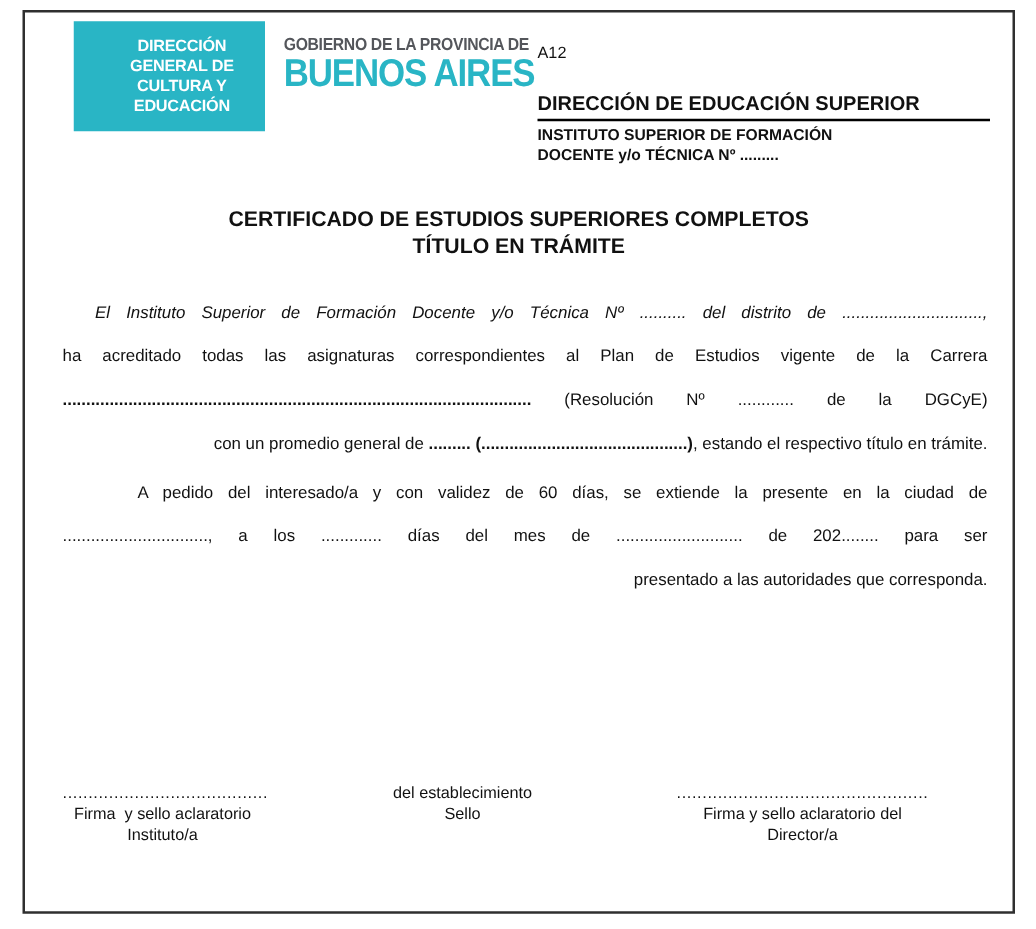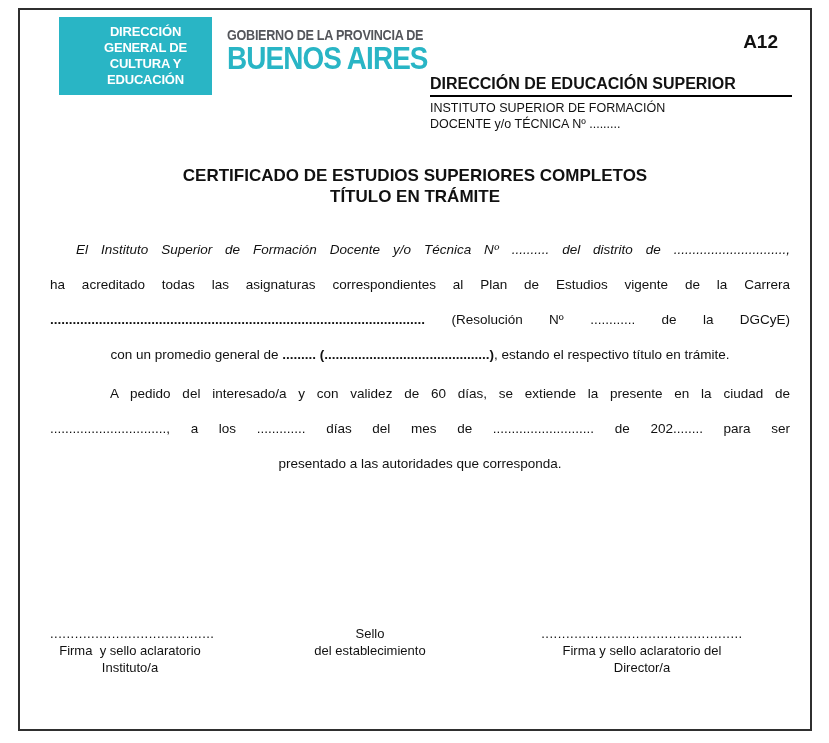--- a/index.html
+++ b/index.html
@@ -20,51 +20,51 @@
   .sheet {
     position: absolute; left: 18px; top: 8px;
     width: 794px; height: 723px;
     border: 2px solid #2f2f2f;
     background: #fff;
   }
 
   
   .brand { position: absolute; left: 39px; top: 7px; display: flex; }
   .teal-box {
-    width: 153px; height: 78px;
+    width: 153px; height: 88px;
     background: var(--accent-teal);
     color: #fff;
     display: flex; flex-direction: column; justify-content: center; align-items: center;
     text-align: center;
     font-weight: bold; font-size: 13px; line-height: 16px;
     letter-spacing: -0.2px;
     padding-left: 20px;
   }
   .gov { margin-left: 15px; padding-top: 10px; transform: scaleX(0.90); transform-origin: left top; white-space: nowrap; }
   .gov-line { color: var(--logo-gray); font-weight: bold; font-size: 14px; letter-spacing: -0.3px; line-height: 16px; }
   .gov-name { color: var(--accent-teal); font-weight: bold; font-size: 31px; letter-spacing: -1px; line-height: 32px; }
 
   
   .right-head { position: absolute; left: 410px; top: 22px; width: 362px; }
-  .code { text-align: right; padding-right: 14px; font-size: 19px; font-weight: bold; line-height: 20px; height: 20px; margin-bottom: 24px; }
+  .code { padding-right: 14px; font-size: 13px; font-weight: normal; line-height: 20px; height: 20px; margin-bottom: 24px; }
   .dir { font-size: 16px; font-weight: bold; line-height: 15px; padding-bottom: 4px; border-bottom: 2px solid #000; }
-  .inst { font-size: 12.5px; font-weight: normal; line-height: 15.5px; }
+  .inst { font-size: 12.5px; font-weight: bold; line-height: 15.5px; }
   .inst1 { margin-top: 4px; }
 
   
   .title {
     position: absolute; top: 155px; left: 0; right: 0;
     text-align: center; font-weight: bold; font-size: 17px; line-height: 21px;
   }
 
   
   .bodytext { position: absolute; top: 222px; left: 30px; width: 740px; font-size: 13.5px; }
   .ln { height: 35px; line-height: 35px; }
   .just { text-align: justify; text-align-last: justify; }
-  .last { text-align: center; white-space: nowrap; overflow: hidden; }
+  .last { text-align: right; white-space: nowrap; overflow: hidden; }
   .ind1 { text-indent: 26px; font-style: italic; }
   .ind2 { text-indent: 60px; }
   .p2s { margin-top: 4px; }
   .b { font-weight: bold; }
 
   
   .sigs { position: absolute; left: 30px; top: 615px; width: 704px; display: flex; }
   .sig { text-align: center; font-size: 13px; line-height: 17px; }
   .sig-left { width: 160px; }
   .sig-center { width: 320px; }
@@ -111,22 +111,22 @@
       <div class="ln last">presentado a las autoridades que corresponda.</div>
     </div>
 
     <div class="sigs">
       <div class="sig sig-left">
         <div class="dots">........................................</div>
         <div>Firma  y sello aclaratorio</div>
         <div>Instituto/a</div>
       </div>
       <div class="sig sig-center">
+        <div>del establecimiento</div>
         <div>Sello</div>
-        <div>del establecimiento</div>
       </div>
       <div class="sig sig-right">
         <div class="dots">.................................................</div>
         <div>Firma y sello aclaratorio del</div>
         <div>Director/a</div>
       </div>
     </div>
 
   </div>
 </div>

